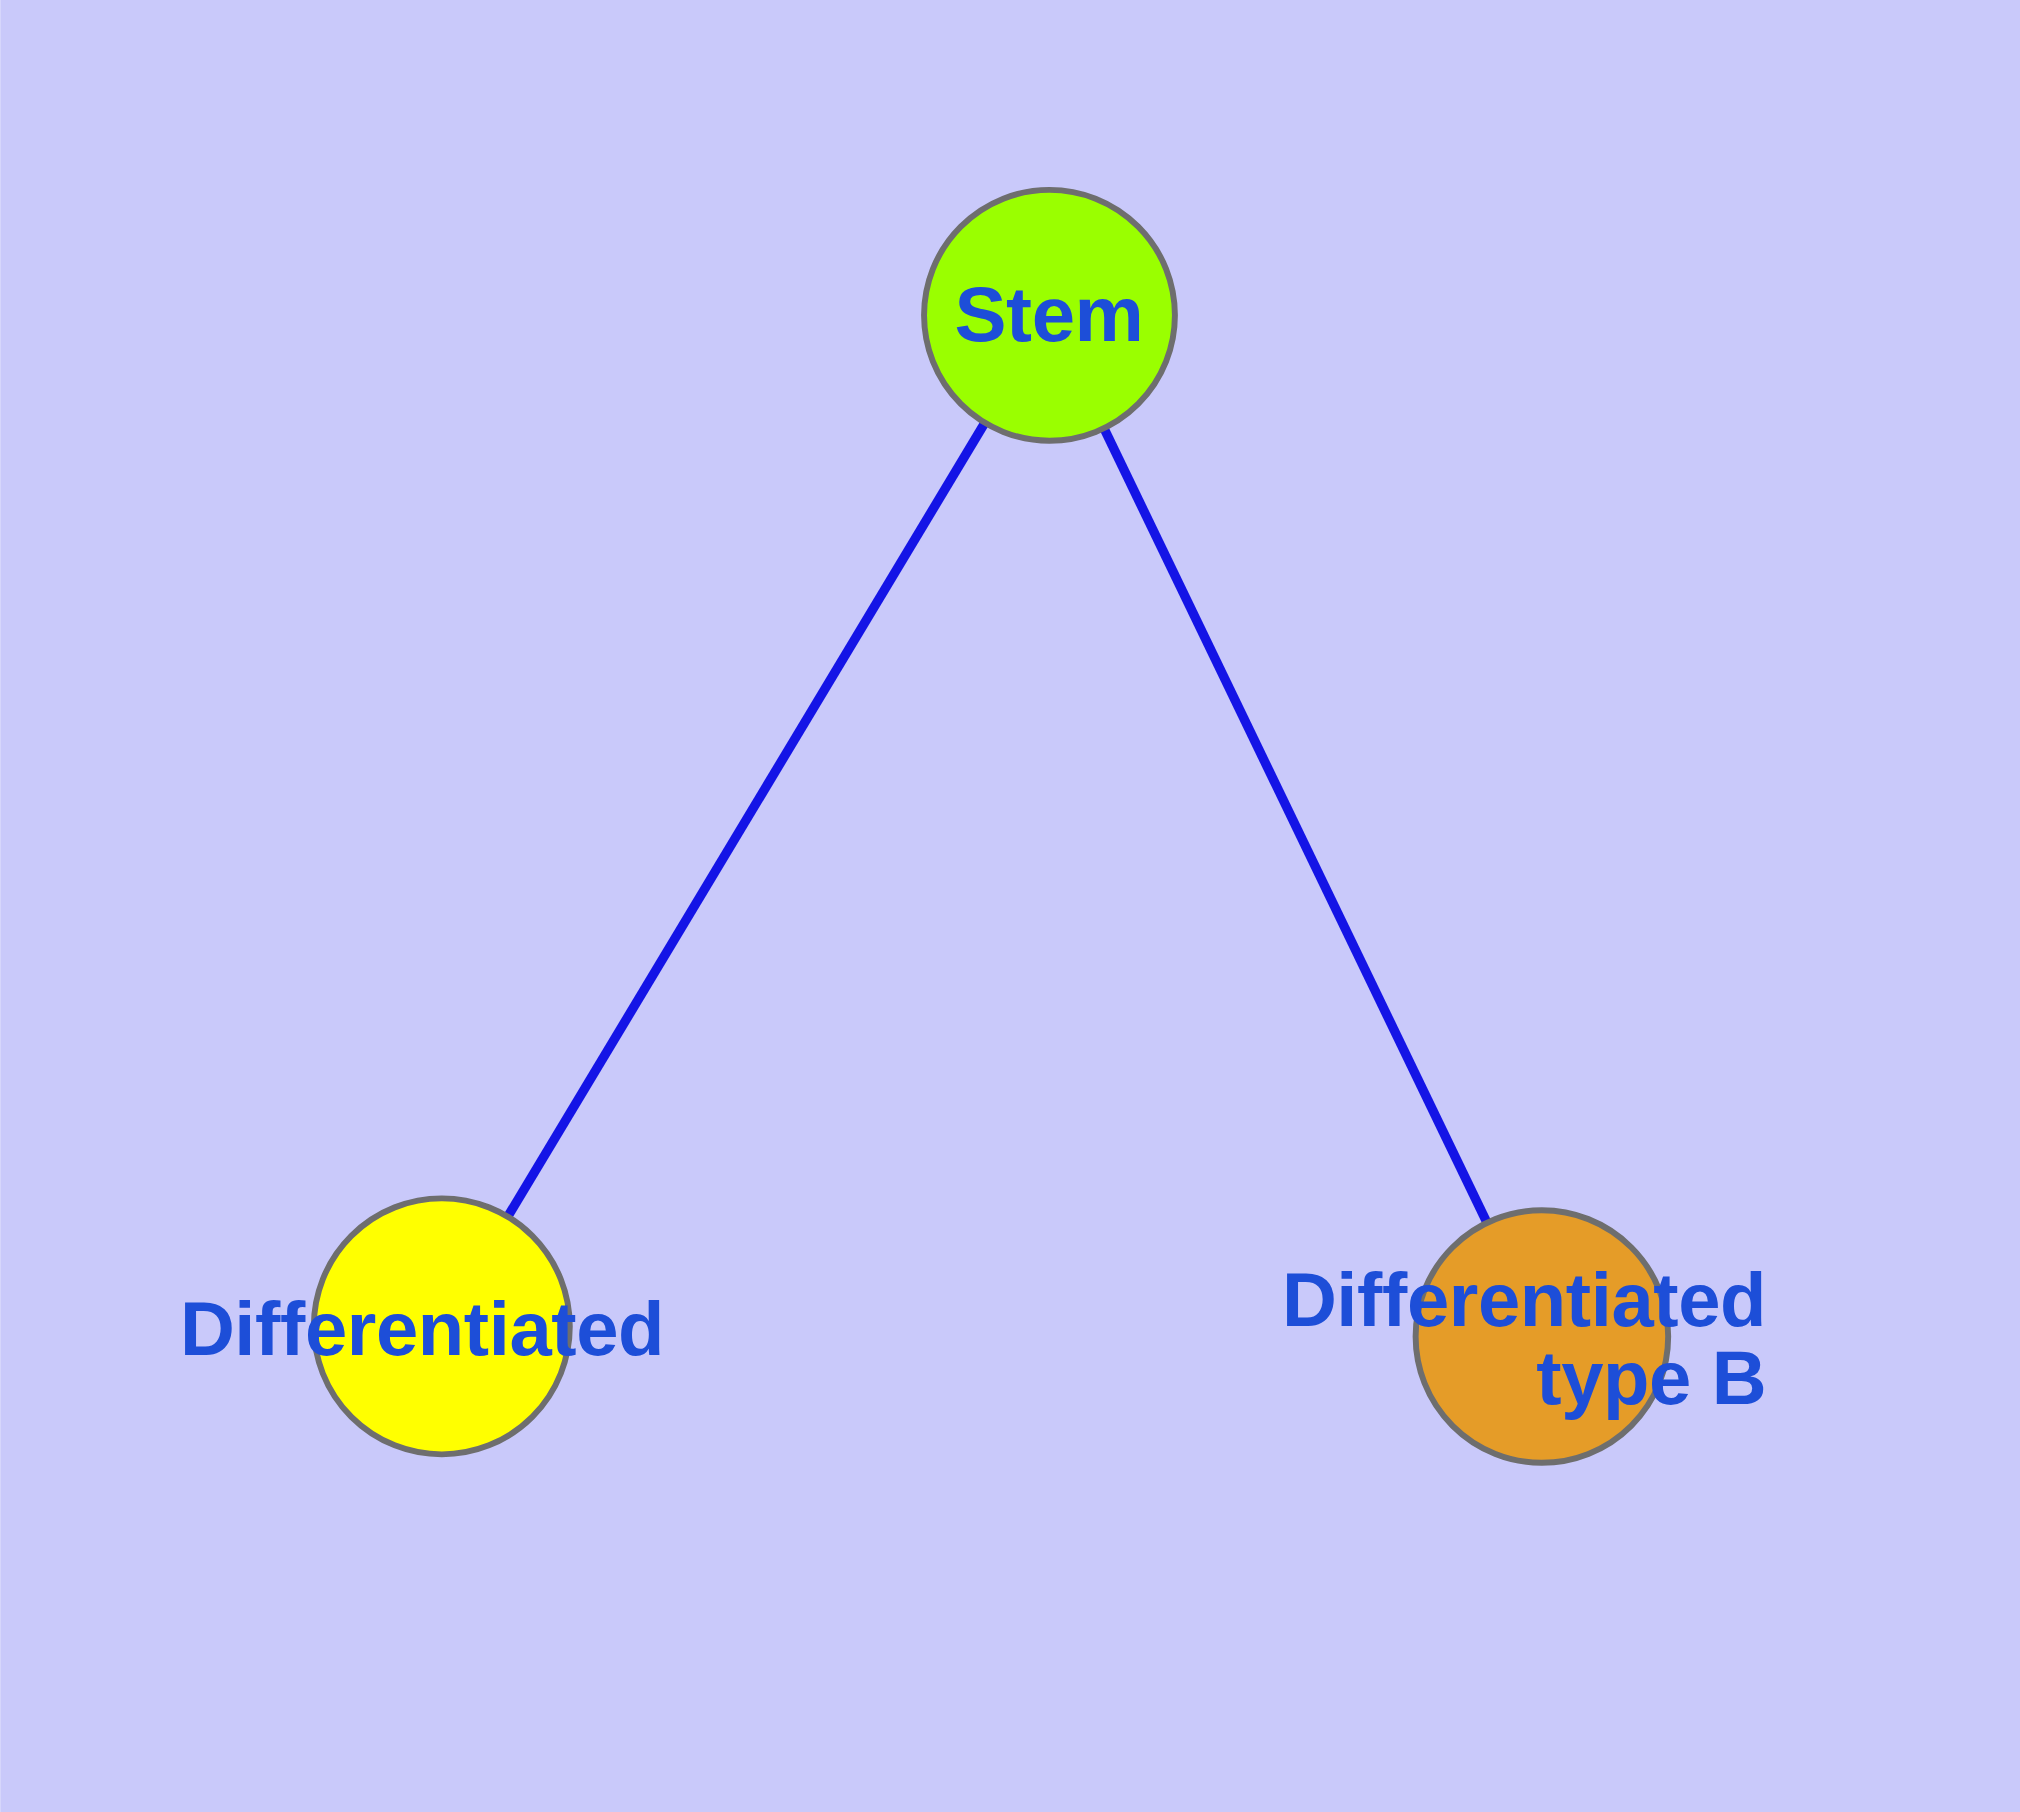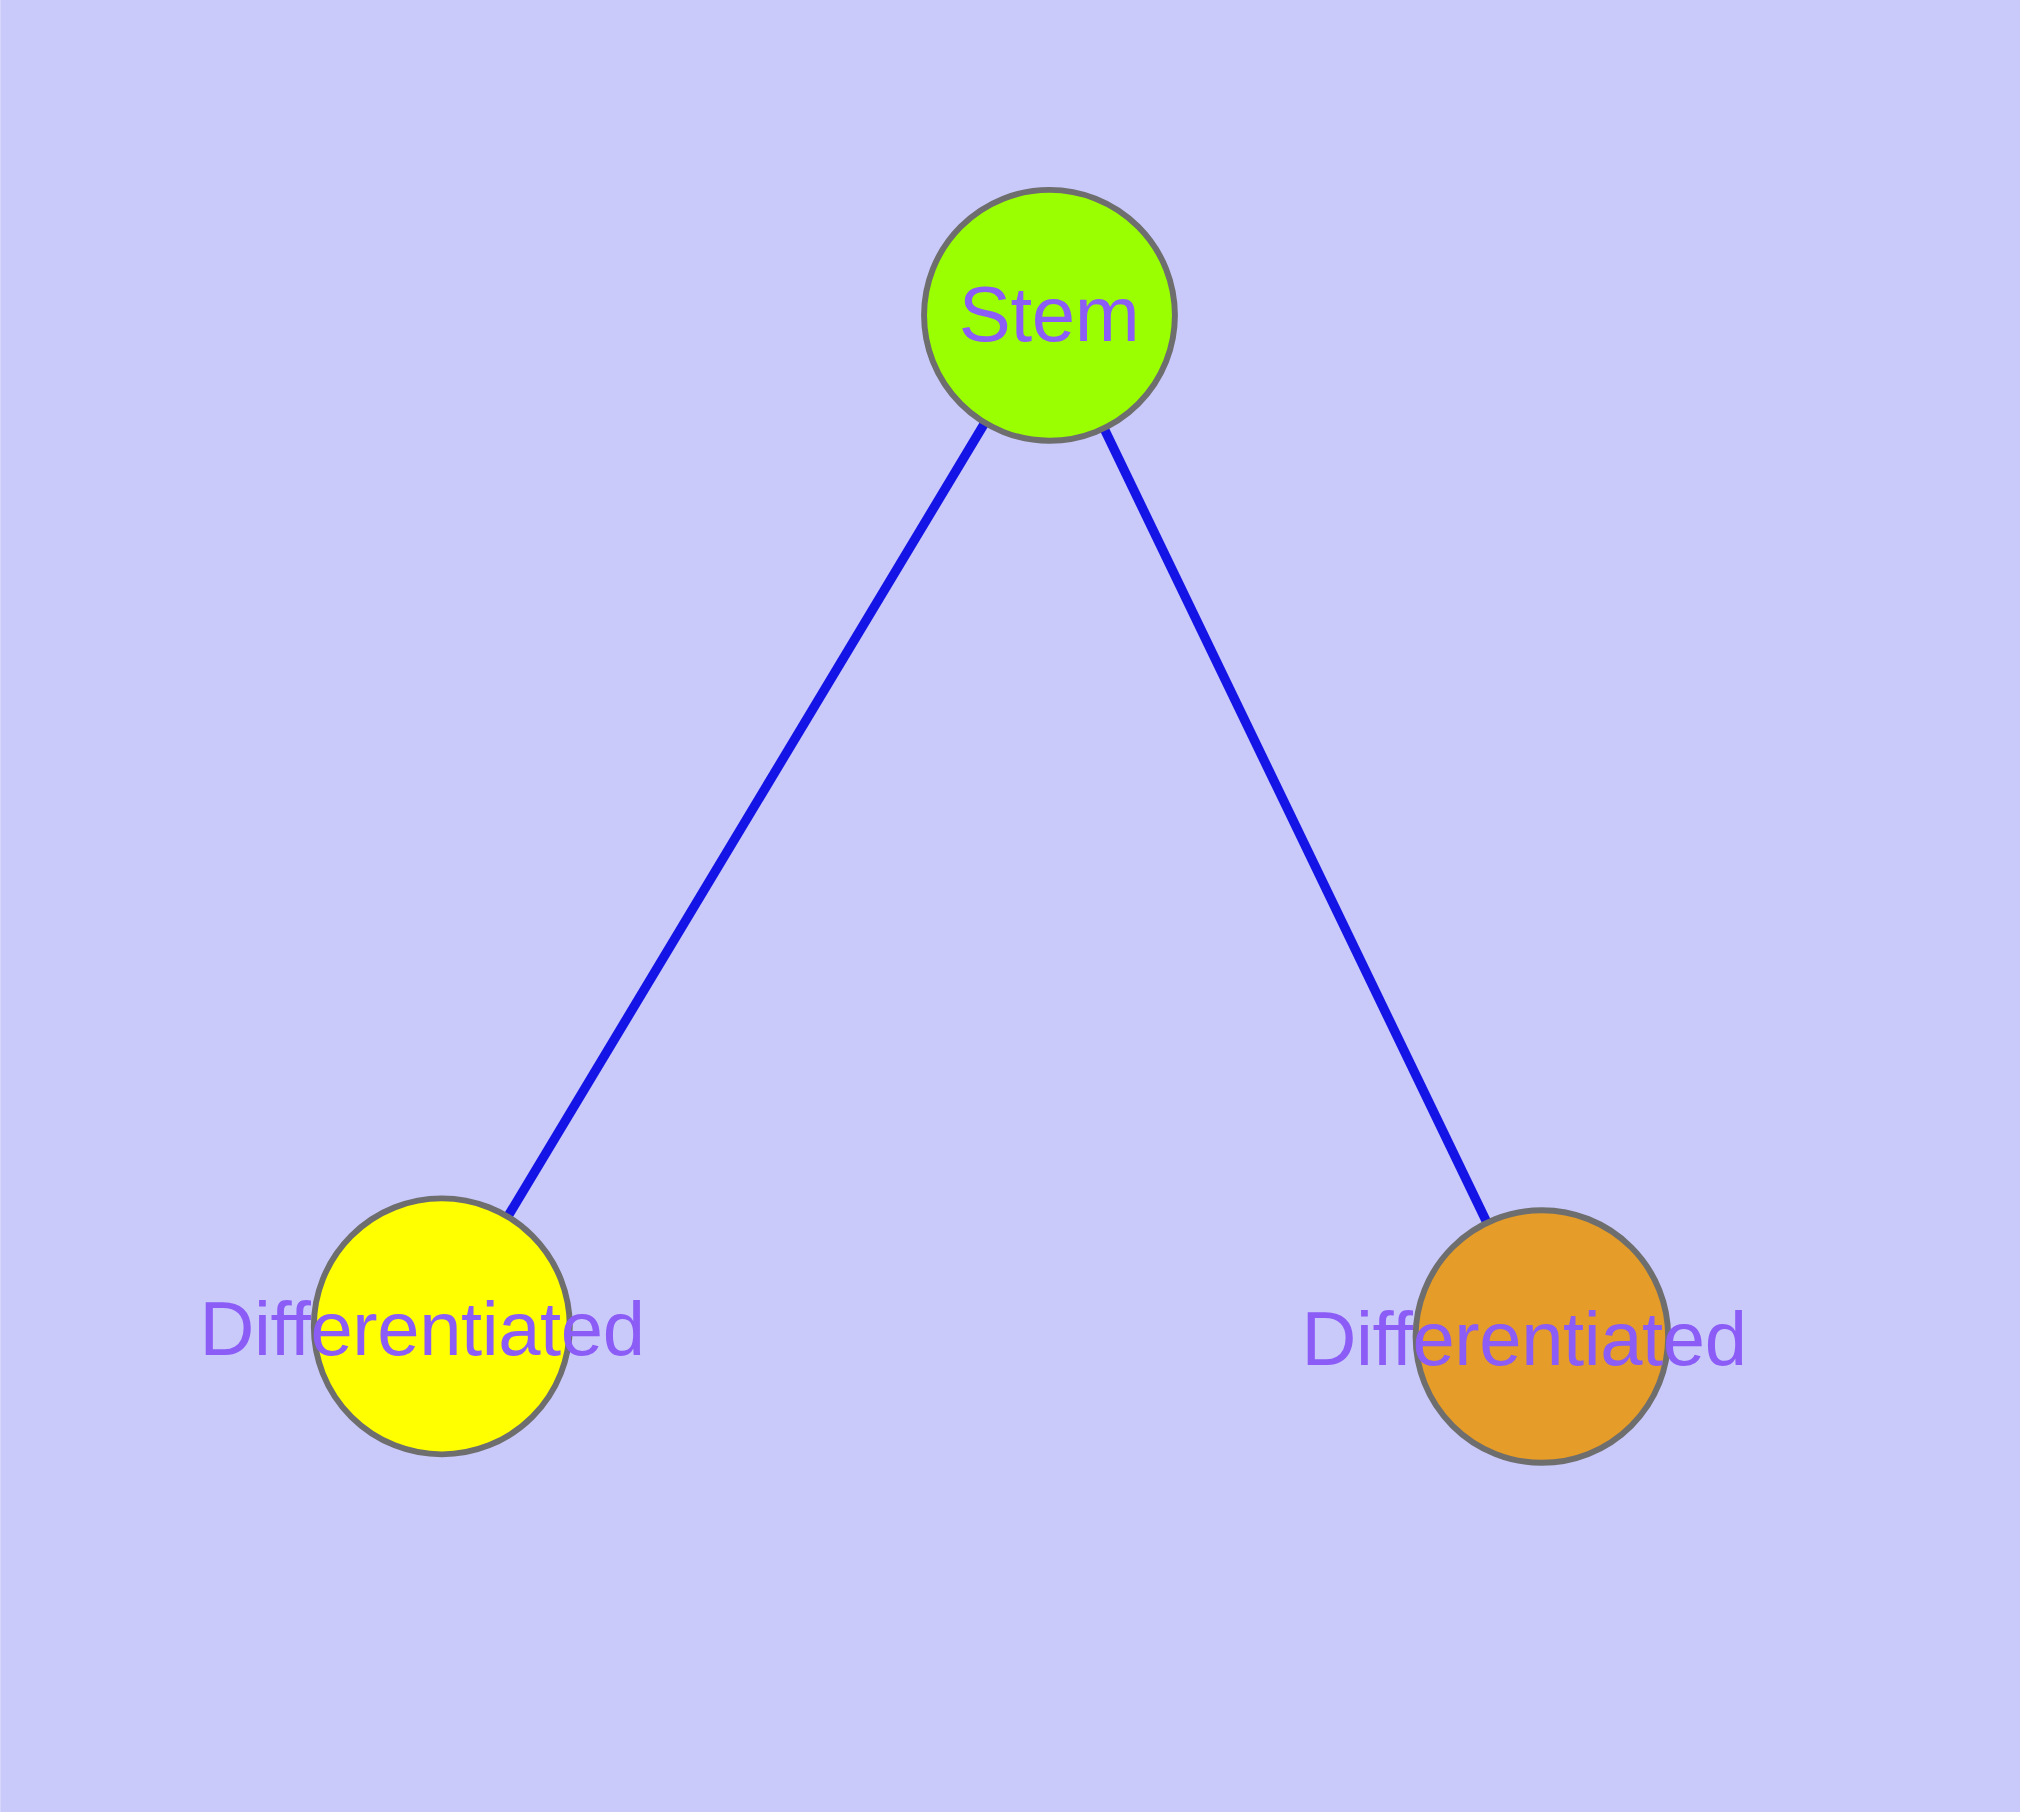--- a/index.html
+++ b/index.html
@@ -19,22 +19,22 @@
     position: absolute;
     top: 0;
     left: 0;
     width: 2021px;
     height: 1812px;
     display: block;
   }
   .node-label {
     position: absolute;
     text-align: right;
-    color: #8b5cf6;
-    font-weight: normal;
+    color: #1d4ed8;
+    font-weight: bold;
     line-height: 1.02;
     white-space: nowrap;
     pointer-events: none;
     letter-spacing: -0.4px;
   }
   #label-stem {
     font-size: 78px;
     left: 1049px;
     top: 315px;
     transform: translate(-50%, -50%);
@@ -74,16 +74,17 @@
   <div class="node-label" id="label-stem">
     <span class="label-line">Stem</span>
   </div>
 
   <div class="node-label" id="label-type-a">
     <span class="label-line">Differentiated</span>
   </div>
 
   <div class="node-label" id="label-type-b">
     <span class="label-line">Differentiated</span>
+    <span class="label-line">type B</span>
   </div>
 
 </div>
 
 
 </body></html>

